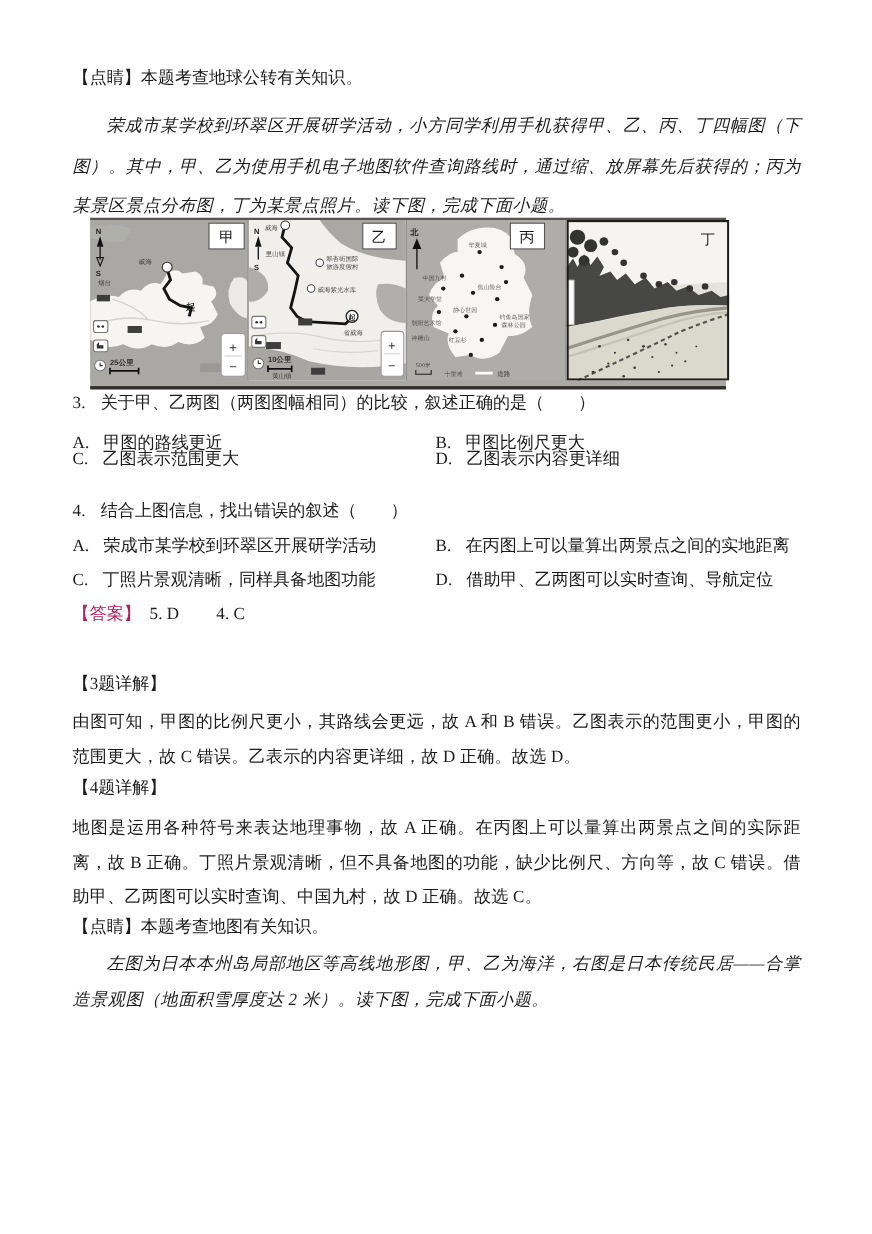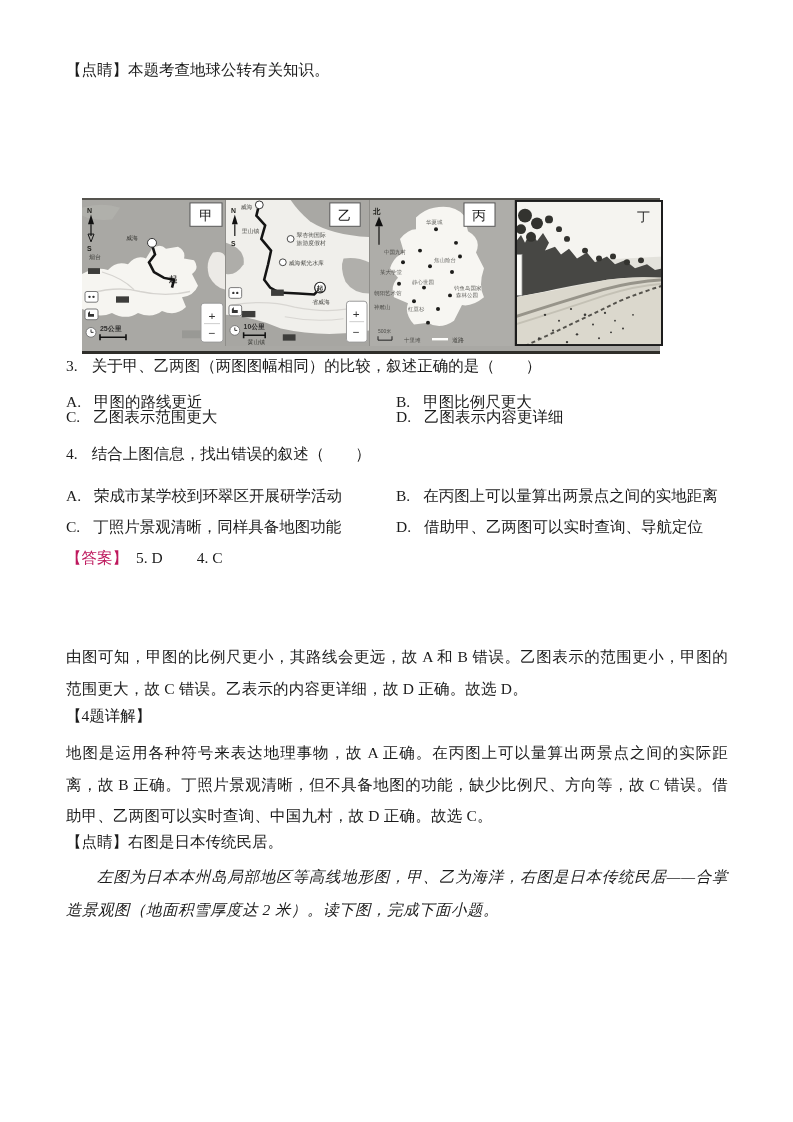--- a/index.html
+++ b/index.html
@@ -40,20 +40,21 @@
   .blurry{filter:blur(0.55px);opacity:.82;}
   .blurry2{filter:blur(0.7px);opacity:.7;}
 </style>
 </head>
 <body>
 
 <div class="page">
 
   <div class="abs" style="top:60px;">【点睛】本题考查地球公转有关知识。</div>
 
+  <div class="abs para" style="top:97px;">荣成市某学校到环翠区开展研学活动，小方同学利用手机获得甲、乙、丙、丁四幅图（下图）。其中，甲、乙为使用手机电子地图软件查询路线时，通过缩、放屏幕先后获得的；丙为某景区景点分布图，丁为某景点照片。读下图，完成下面小题。</div>
 
   <div class="figure">
 
     <div class="panel">
       <svg width="143" height="146" viewBox="0 0 143 150" preserveAspectRatio="none">
         <rect width="143" height="150" fill="#a9a8a4"></rect>
         <path d="M0,8 Q20,2 38,8 L30,20 Q12,22 0,16 Z" fill="#b6b5b0" opacity=".6"></path>
         <path d="M0,76 Q14,68 26,72 Q34,62 46,66 Q54,56 64,60 L70,50 Q78,44 84,50 L96,48 Q104,52 102,60 L112,62 Q118,70 110,76 L116,88 Q112,98 100,100 L104,110 Q94,120 80,114 Q70,122 56,116 Q44,124 30,116 Q16,122 6,114 L0,112 Z" fill="#f6f5f1"></path>
         <path d="M131,54 Q141,52 143,58 L143,92 Q133,90 127,78 Q123,64 131,54 Z" fill="#eceae6"></path>
         <path d="M8,96 Q36,88 58,94 Q84,100 108,94" stroke="#d5d3cf" stroke-width="1.4" fill="none"></path>
@@ -244,36 +245,37 @@
   <div class="abs" style="top:356px;">
     <span class="qnum">3.</span><span>关于甲、乙两图（两图图幅相同）的比较，叙述正确的是（　　）</span>
   </div>
   <div class="abs" style="top:392px;">
     <span class="opt-first"><span class="optkey">A.</span><span>甲图的路线更近</span></span><span class="opt-second"><span class="optkey">B.</span><span>甲图比例尺更大</span></span>
   </div>
   <div class="abs" style="top:407px;">
     <span class="opt-first"><span class="optkey">C.</span><span>乙图表示范围更大</span></span><span class="opt-second"><span class="optkey">D.</span><span>乙图表示内容更详细</span></span>
   </div>
 
-  <div class="abs" style="top:444px;">
+  <div class="abs" style="top:454px;">
     <span class="qnum">4.</span><span>结合上图信息，找出错误的叙述（　　）</span>
   </div>
   <div class="abs" style="top:486px;">
     <span class="opt-first"><span class="optkey">A.</span><span>荣成市某学校到环翠区开展研学活动</span></span><span class="opt-second"><span class="optkey">B.</span><span>在丙图上可以量算出两景点之间的实地距离</span></span>
   </div>
   <div class="abs" style="top:517px;">
     <span class="opt-first"><span class="optkey">C.</span><span>丁照片景观清晰，同样具备地图功能</span></span><span class="opt-second"><span class="optkey">D.</span><span>借助甲、乙两图可以实时查询、导航定位</span></span>
   </div>
 
   <div class="abs" style="top:548px;">
     <span class="blue">【答案】</span><span class="ansval">5. D</span><span class="ansval2">4. C</span>
   </div>
 
+  <div class="abs" style="top:611px;">【3题详解】</div>
   <div class="abs expl" style="top:641px;">由图可知，甲图的比例尺更小，其路线会更远，故 A 和 B 错误。乙图表示的范围更小，甲图的范围更大，故 C 错误。乙表示的内容更详细，故 D 正确。故选 D。</div>
 
   <div class="abs" style="top:706px;">【4题详解】</div>
   <div class="abs expl" style="top:737px;">地图是运用各种符号来表达地理事物，故 A 正确。在丙图上可以量算出两景点之间的实际距离，故 B 正确。丁照片景观清晰，但不具备地图的功能，缺少比例尺、方向等，故 C 错误。借助甲、乙两图可以实时查询、中国九村，故 D 正确。故选 C。</div>
 
-  <div class="abs" style="top:832px;">【点睛】右图是日本传统民居。</div>
+  <div class="abs" style="top:832px;">【点睛】本题考查地图有关知识。</div>
 
   <div class="abs para" style="top:860px;line-height:33px;">左图为日本本州岛局部地区等高线地形图，甲、乙为海洋，右图是日本传统民居——合掌造景观图（地面积雪厚度达 2 米）。读下图，完成下面小题。</div>
 
 </div>
 
 </body></html>

